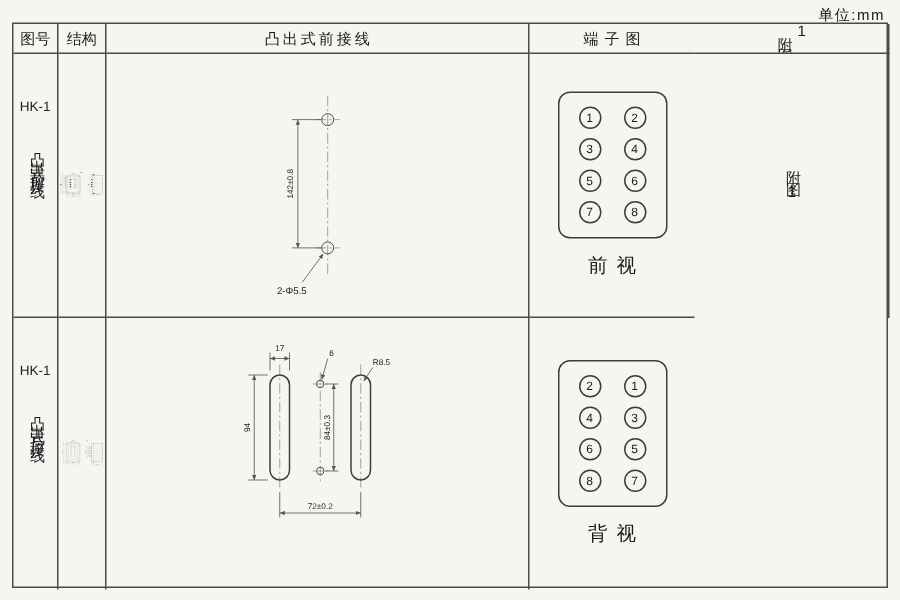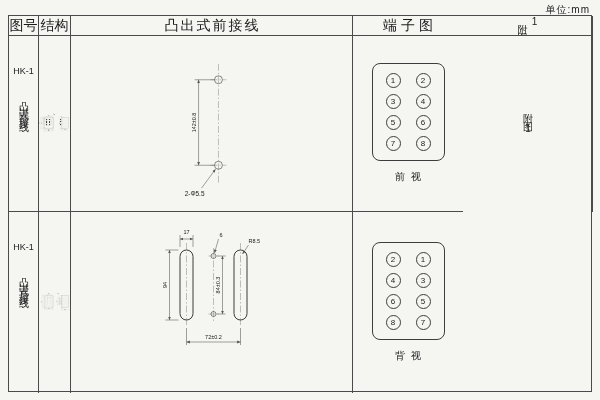--- a/index.html
+++ b/index.html
@@ -7,35 +7,35 @@
   body{width:600px;height:400px;background:#f5f5f2;font-family:"Liberation Sans","DejaVu Sans",sans-serif;color:#1a1a1a;overflow:hidden}
   .page{position:relative;width:600px;height:312px}
   .unit-label{position:absolute;top:3px;right:10px;font-size:10px;letter-spacing:1px}
   .tbl{position:absolute;left:8px;top:15px;width:584px;height:377px;display:grid;
        grid-template-columns:30px 32px 282px 110px 130px;grid-template-rows:20px 176px 181px;
        border:1px solid #4a4a4a}
   .cell{border-right:1px solid #4a4a4a;border-bottom:1px solid #4a4a4a;position:relative;
         display:flex;align-items:center;justify-content:center;overflow:hidden}
   .cl{border-right:none!important}
   .cb{border-bottom:none!important}
-  .hdr{font-size:14px;white-space:nowrap}
+  .hdr{font-size:10px;white-space:nowrap}
   .sp6{letter-spacing:6px;text-indent:6px}
   .sp2{letter-spacing:2px;text-indent:2px}
   .sp4{letter-spacing:4px;text-indent:4px}
   .vtext{writing-mode:vertical-lr;text-orientation:upright;font-size:10px;letter-spacing:9px}
   .vt-s{letter-spacing:4px}
   .struct{flex-direction:column;justify-content:flex-start;padding-top:30px;gap:18px}
   .model{font-size:9px;white-space:nowrap}
   .drawing{width:100%;height:100%;display:block}
   .term-cell{flex-direction:column;gap:9px}
   .term-block{border:1px solid #3d3d3d;border-radius:8px;padding:9px 13px;display:grid;
               grid-template-columns:auto auto;gap:6px 15px}
   .pin{width:15px;height:15px;border:1px solid #3d3d3d;border-radius:50%;display:flex;
        align-items:center;justify-content:center;font-size:8px}
-  .view-label{font-size:10px;letter-spacing:6px;text-indent:6px;white-space:nowrap}
+  .view-label{font-size:13px;letter-spacing:6px;text-indent:6px;white-space:nowrap}
   .ol{fill:none;stroke:#3d3d3d;stroke-width:1}
   .ol2{fill:none;stroke:#3d3d3d;stroke-width:0.6}
   .dim{stroke:#555;stroke-width:0.55;fill:none}
   .fin{stroke:#5a5a5a;stroke-width:0.45}
   .cline{stroke:#777;stroke-width:0.45;stroke-dasharray:7 2 1.5 2;fill:none}
   .dimt{font-size:6.5px;fill:#1a1a1a}
   .dimt2{font-size:5.5px;fill:#1a1a1a}
   .pint{font-size:5.5px;fill:#1a1a1a}
   svg text{font-family:"Liberation Sans","DejaVu Sans",sans-serif}
 </style>

